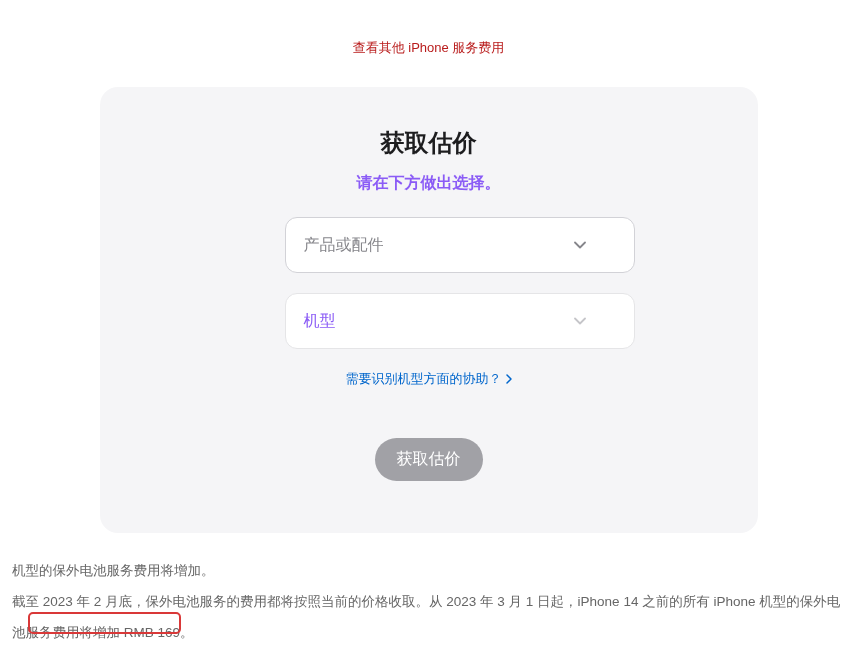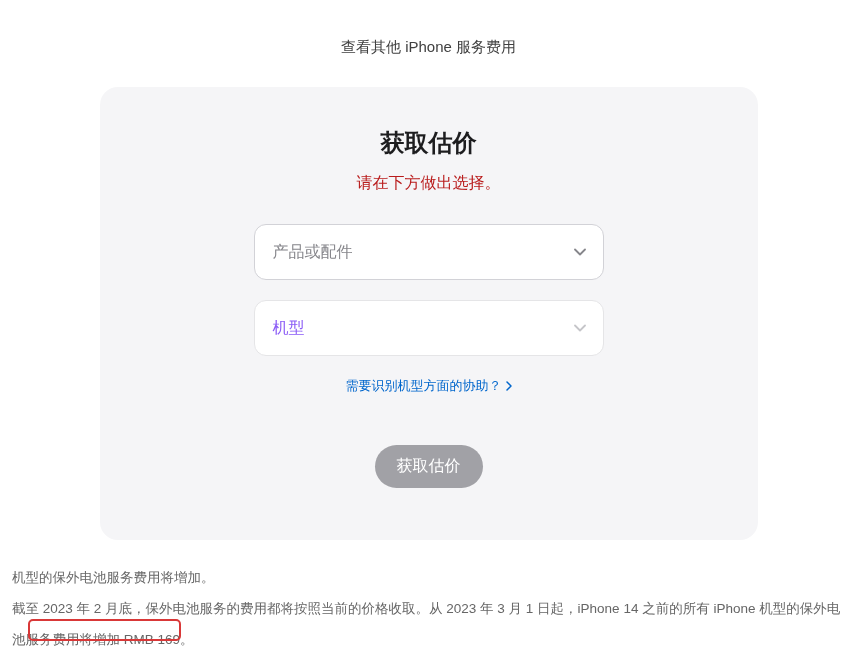--- a/index.html
+++ b/index.html
@@ -14,64 +14,66 @@
       height: 663px;
       position: relative;
       overflow: hidden;
     }
     .top-link {
       text-align: center;
       padding-top: 38px;
       padding-bottom: 30px;
     }
     .top-link a {
-      color: #404040;
+      color: #b91c1c;
       text-decoration: none;
-      font-size: 15px;
+      font-size: 13px;
       font-weight: 400;
       text-align: center;
     }
     .estimate-card {
       width: 658px;
       margin: 0 auto;
       background: #f5f5f7;
       border-radius: 18px;
       padding: 40px 40px 52px 40px;
       text-align: center;
     }
     .card-title {
       font-size: 24px;
       font-weight: 600;
       color: #1d1d1f;
       margin-bottom: 14px;
     }
     .card-subtitle {
       font-size: 16px;
-      color: #b91c1c;
-      margin-bottom: 30px;
+      color: #8b5cf6;
+      margin-bottom: 23px;
+      font-weight: bold;
     }
     .select-wrapper {
       position: relative;
       width: 350px;
       margin: 0 auto 20px auto;
     }
     .select-field {
       width: 100%;
       height: 56px;
       background: #ffffff;
       border: 1px solid #d2d2d7;
       border-radius: 12px;
       padding: 0 50px 0 18px;
       font-size: 16px;
       color: #86868b;
       appearance: none;
       -webkit-appearance: none;
       cursor: pointer;
       text-align: left;
       font-family: inherit;
+      margin-left: 31px;
     }
     .select-wrapper.disabled .select-field {
       border-color: #e5e5e7;
       color: #8b5cf6;
     }
     .chevron {
       position: absolute;
       right: 18px;
       top: 50%;
       transform: translateY(-50%);

